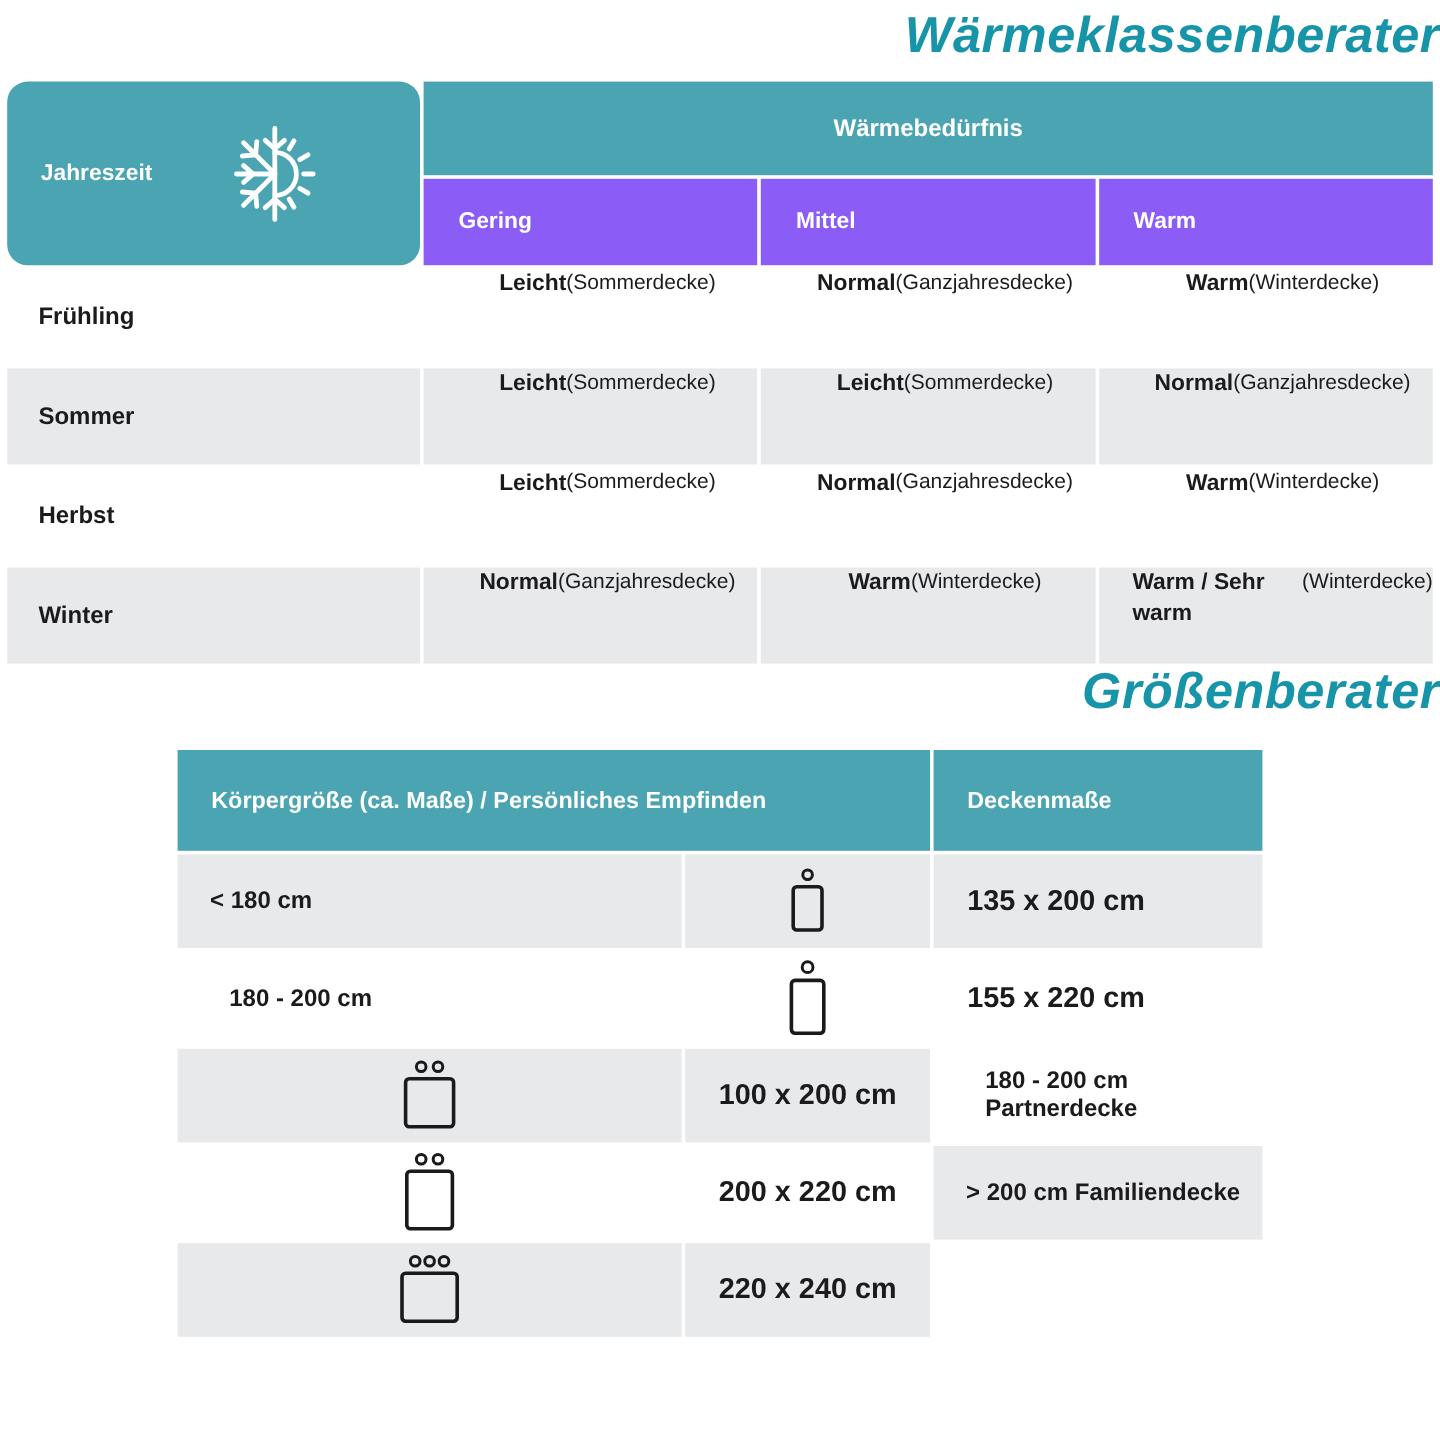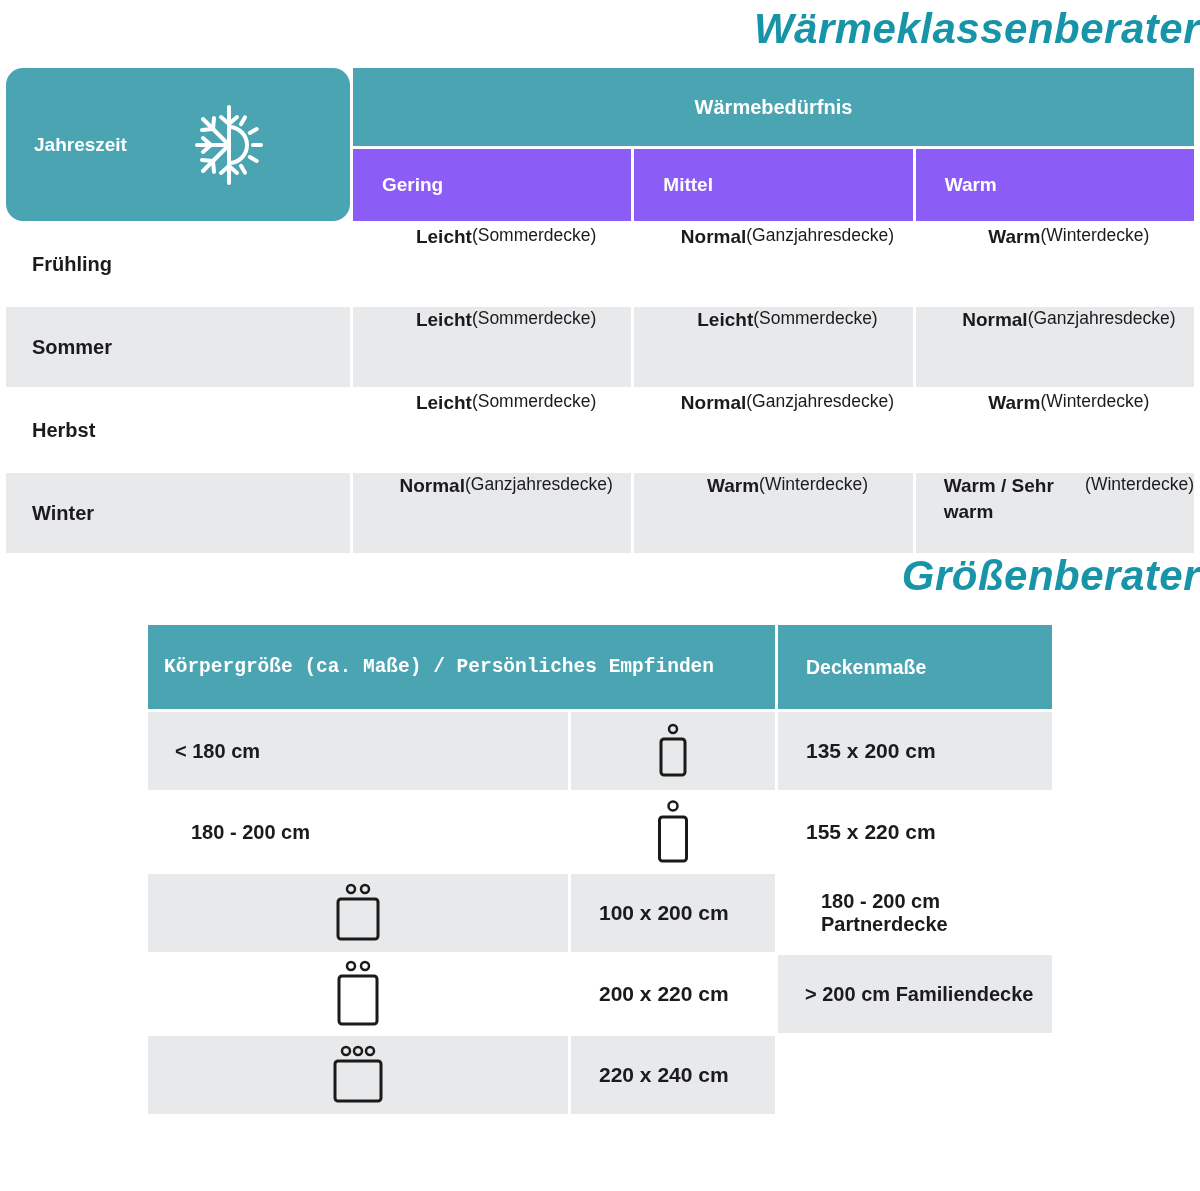--- a/index.html
+++ b/index.html
@@ -38,26 +38,26 @@
   .w { background:#ffffff; }
 
   
   .tbl2 {
     width:904px; margin:26px auto 0;
     display:grid;
     grid-template-columns:420px 204px 1fr;
     grid-template-rows:84px repeat(5,78px);
     gap:3px;
   }
-  .h1c { grid-column:1 / 3; padding-left:16px; font-size:19.5px;font-family:Liberation Mono, monospace; }
+  .h1c { grid-column:1 / 3; padding-left:28px; font-size:19.5px; }
   .h2c { padding-left:28px; font-size:19.5px; }
   .sizec { padding-left:27px; font-weight:bold; font-size:20px; }
   .sizec.indent { padding-left:43px; }
   .iconc { justify-content:center; }
-  .dimc { padding-left:28px; font-weight:bold; font-size:21px; }
+  .dimc { padding-left:28px; font-weight:bold; font-size:24px; }
   .person circle, .person rect { fill:none; stroke:#1a1a1a; }
   .person rect { stroke-width:3; }
   .person circle { stroke-width:2.5; }
 </style>
 </head>
 <body>
 
 <h1 class="title title-1">Wärmeklassenberater</h1>
 
 <div class="tbl1">

